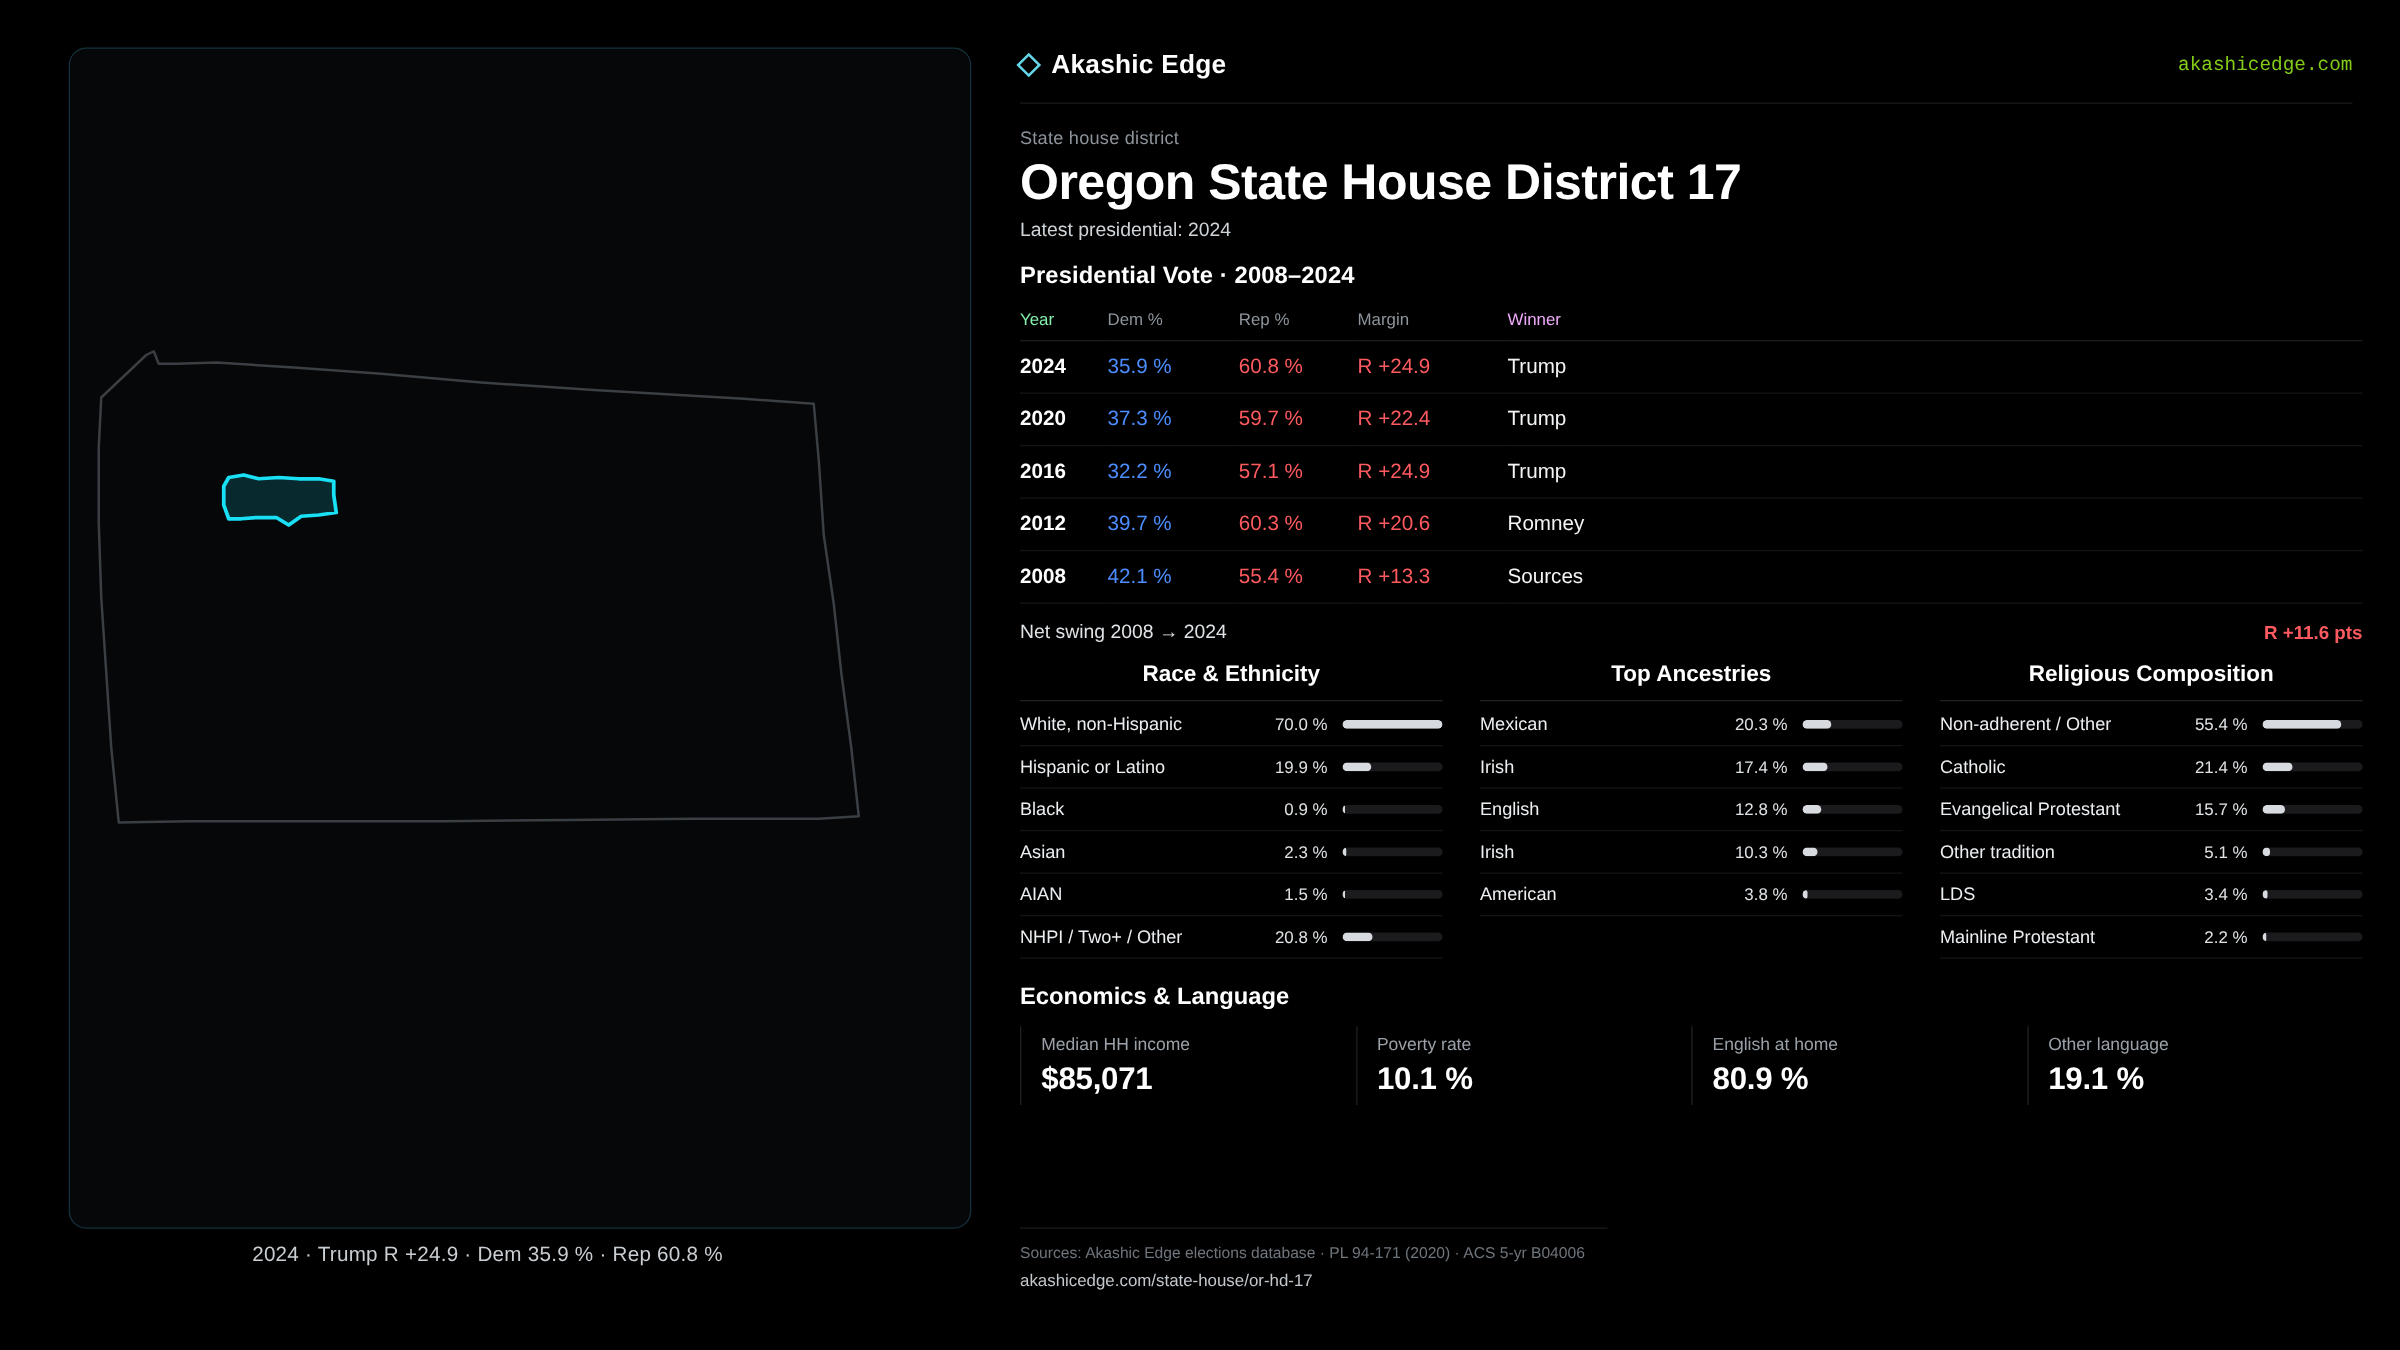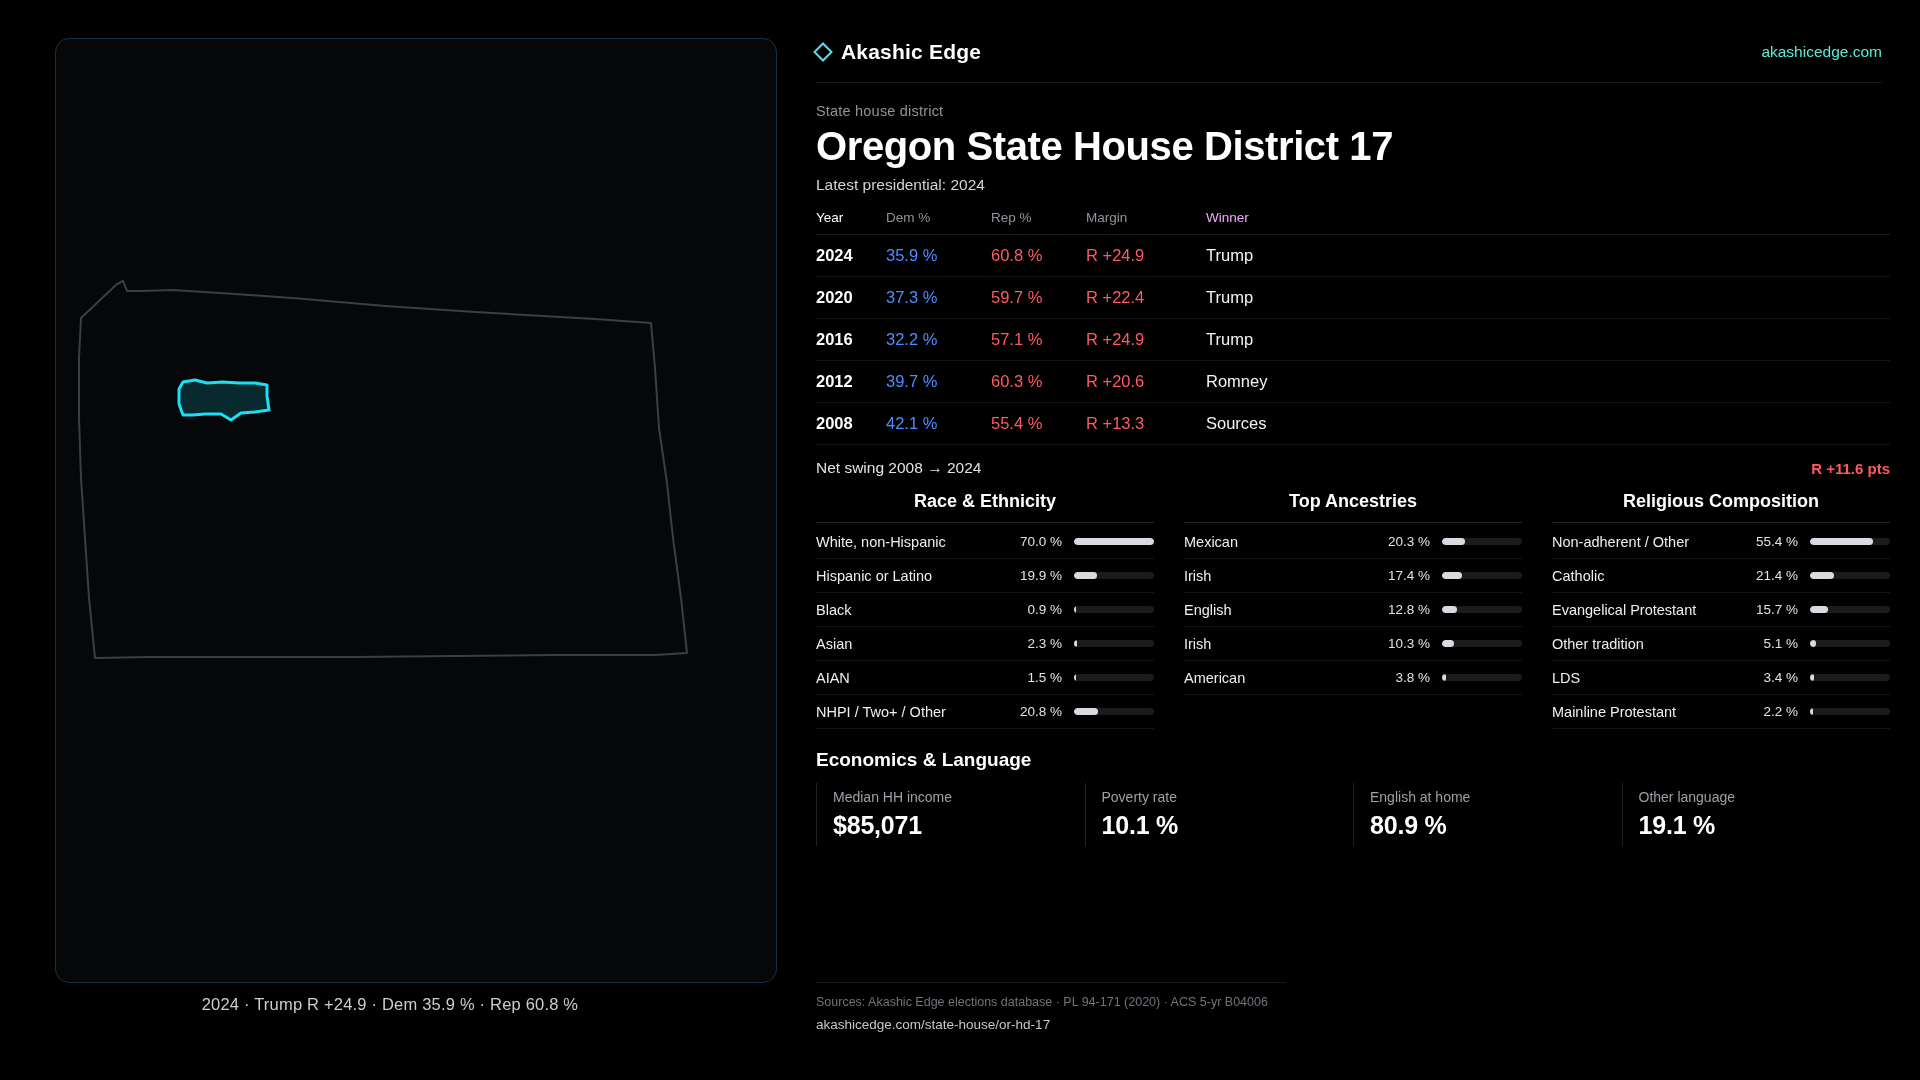--- a/index.html
+++ b/index.html
@@ -51,33 +51,33 @@
     margin-right: 8px;
   }
   .brand-left { display: flex; align-items: center; gap: 11px; }
   .diamond {
     width: 14px; height: 14px;
     border: 2px solid #64d8ea;
     transform: rotate(45deg);
     display: inline-block;
   }
   .brand-name { font-size: 21px; font-weight: bold; letter-spacing: .2px; }
-  .brand-url { font-size: 15.5px; color: #5eead4; }
+  .brand-url { font-size: 15.5px; color: #84cc16; font-family: Liberation Mono, monospace; }
 
   .eyebrow { margin-top: 20px; font-size: 14.5px; color: #8d949b; letter-spacing: .2px; }
   h1.title { font-size: 40px; font-weight: bold; letter-spacing: -0.4px; margin-top: 6px; line-height: 1.06; }
   .subline { margin-top: 9px; font-size: 15.5px; color: #cfd4d8; }
 
   h2.section { font-size: 19px; font-weight: bold; margin-top: 16px; letter-spacing: .1px; }
 
   
   table.votes { width: 100%; border-collapse: collapse; margin-top: 10px; }
   table.votes th {
     text-align: left; font-size: 13.5px; font-weight: normal;
-    color: #ffffff; padding: 6px 0 9px 0;
+    color: #86efac; padding: 6px 0 9px 0;
     border-bottom: 1px solid #1c1c1f;
   }
   table.votes td {
     padding: 11px 0; font-size: 16.5px;
     border-bottom: 1px solid #141416;
   }
   .c-year { width: 70px; font-weight: bold; }
   .c-dem { width: 105px; color: #4c8dff; }
   .c-rep { width: 95px; color: #ff5a5f; }
   .c-mar { width: 120px; color: #ff5a5f; }
@@ -144,20 +144,21 @@
         <span class="diamond"></span>
         <span class="brand-name">Akashic Edge</span>
       </div>
       <span class="brand-url">akashicedge.com</span>
     </div>
 
     <div class="eyebrow">State house district</div>
     <h1 class="title">Oregon State House District 17</h1>
     <div class="subline">Latest presidential: 2024</div>
 
+    <h2 class="section">Presidential Vote · 2008–2024</h2>
 
     <table class="votes">
       <thead>
         <tr>
           <th class="c-year">Year</th>
           <th class="c-dem" style="color:#8d949b">Dem %</th>
           <th class="c-rep" style="color:#8d949b">Rep %</th>
           <th class="c-mar" style="color:#8d949b">Margin</th>
           <th class="c-win" style="color:#f0abfc">Winner</th>
         </tr>

